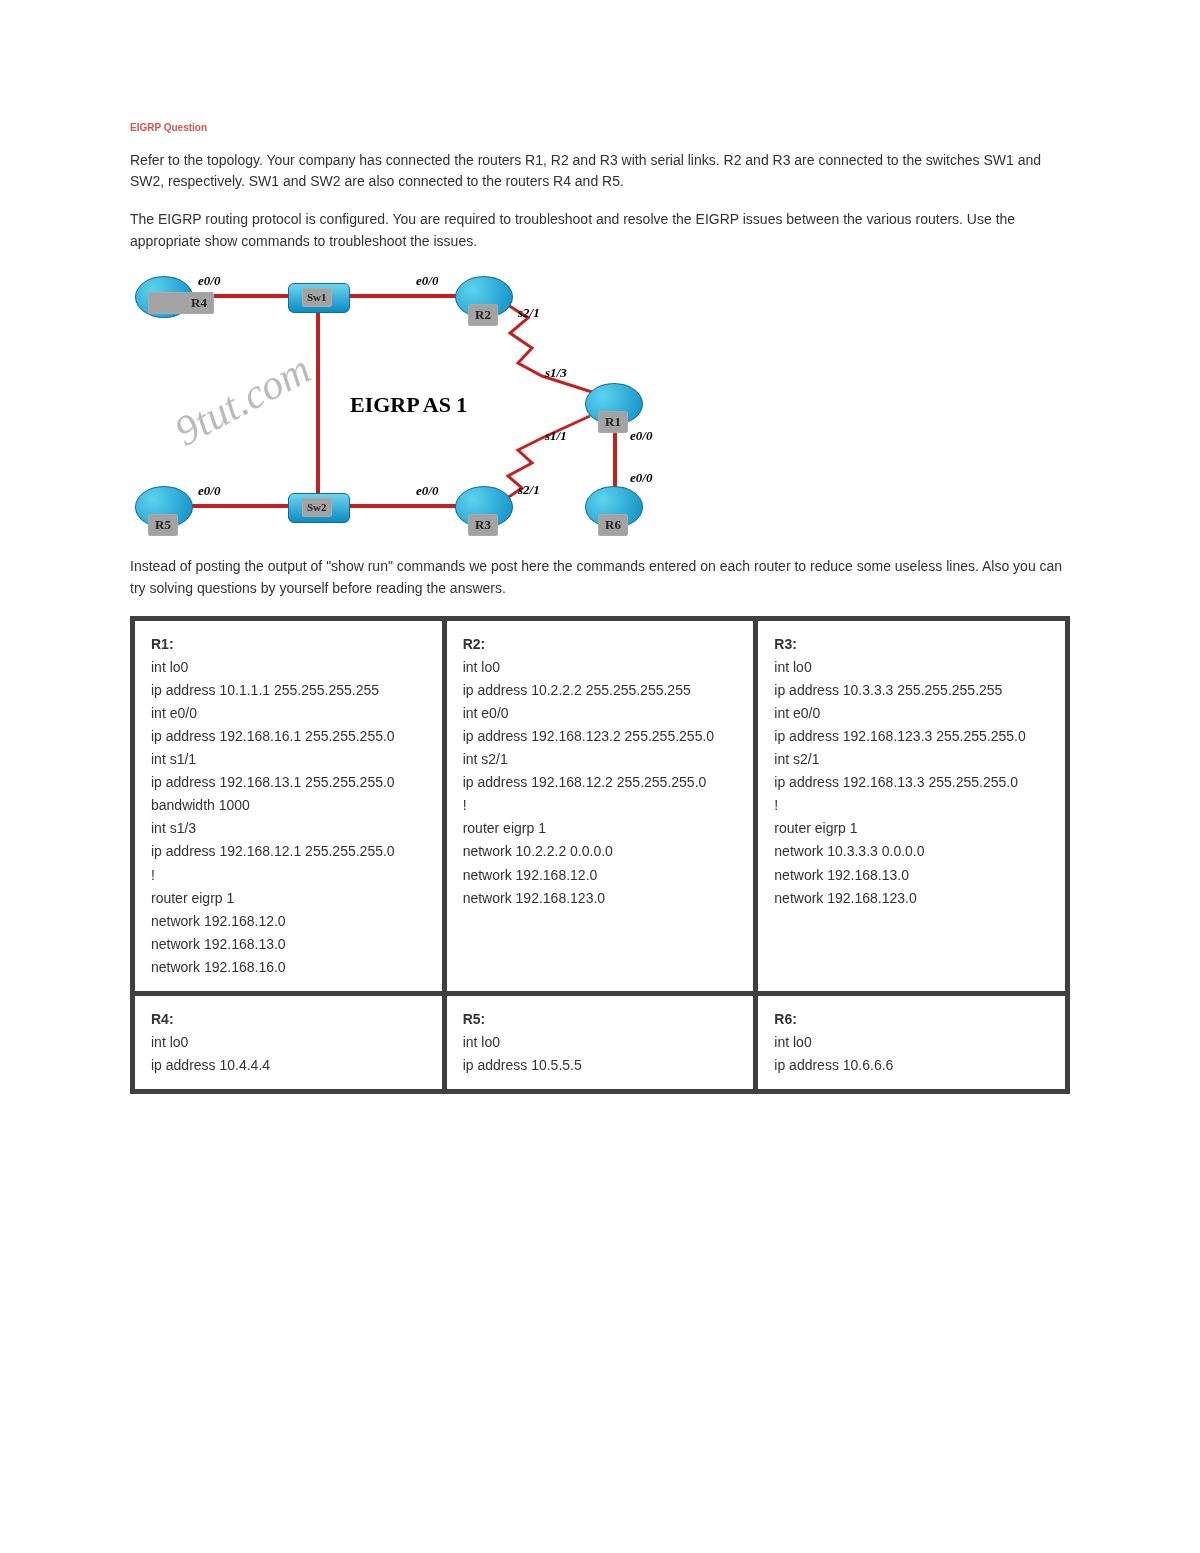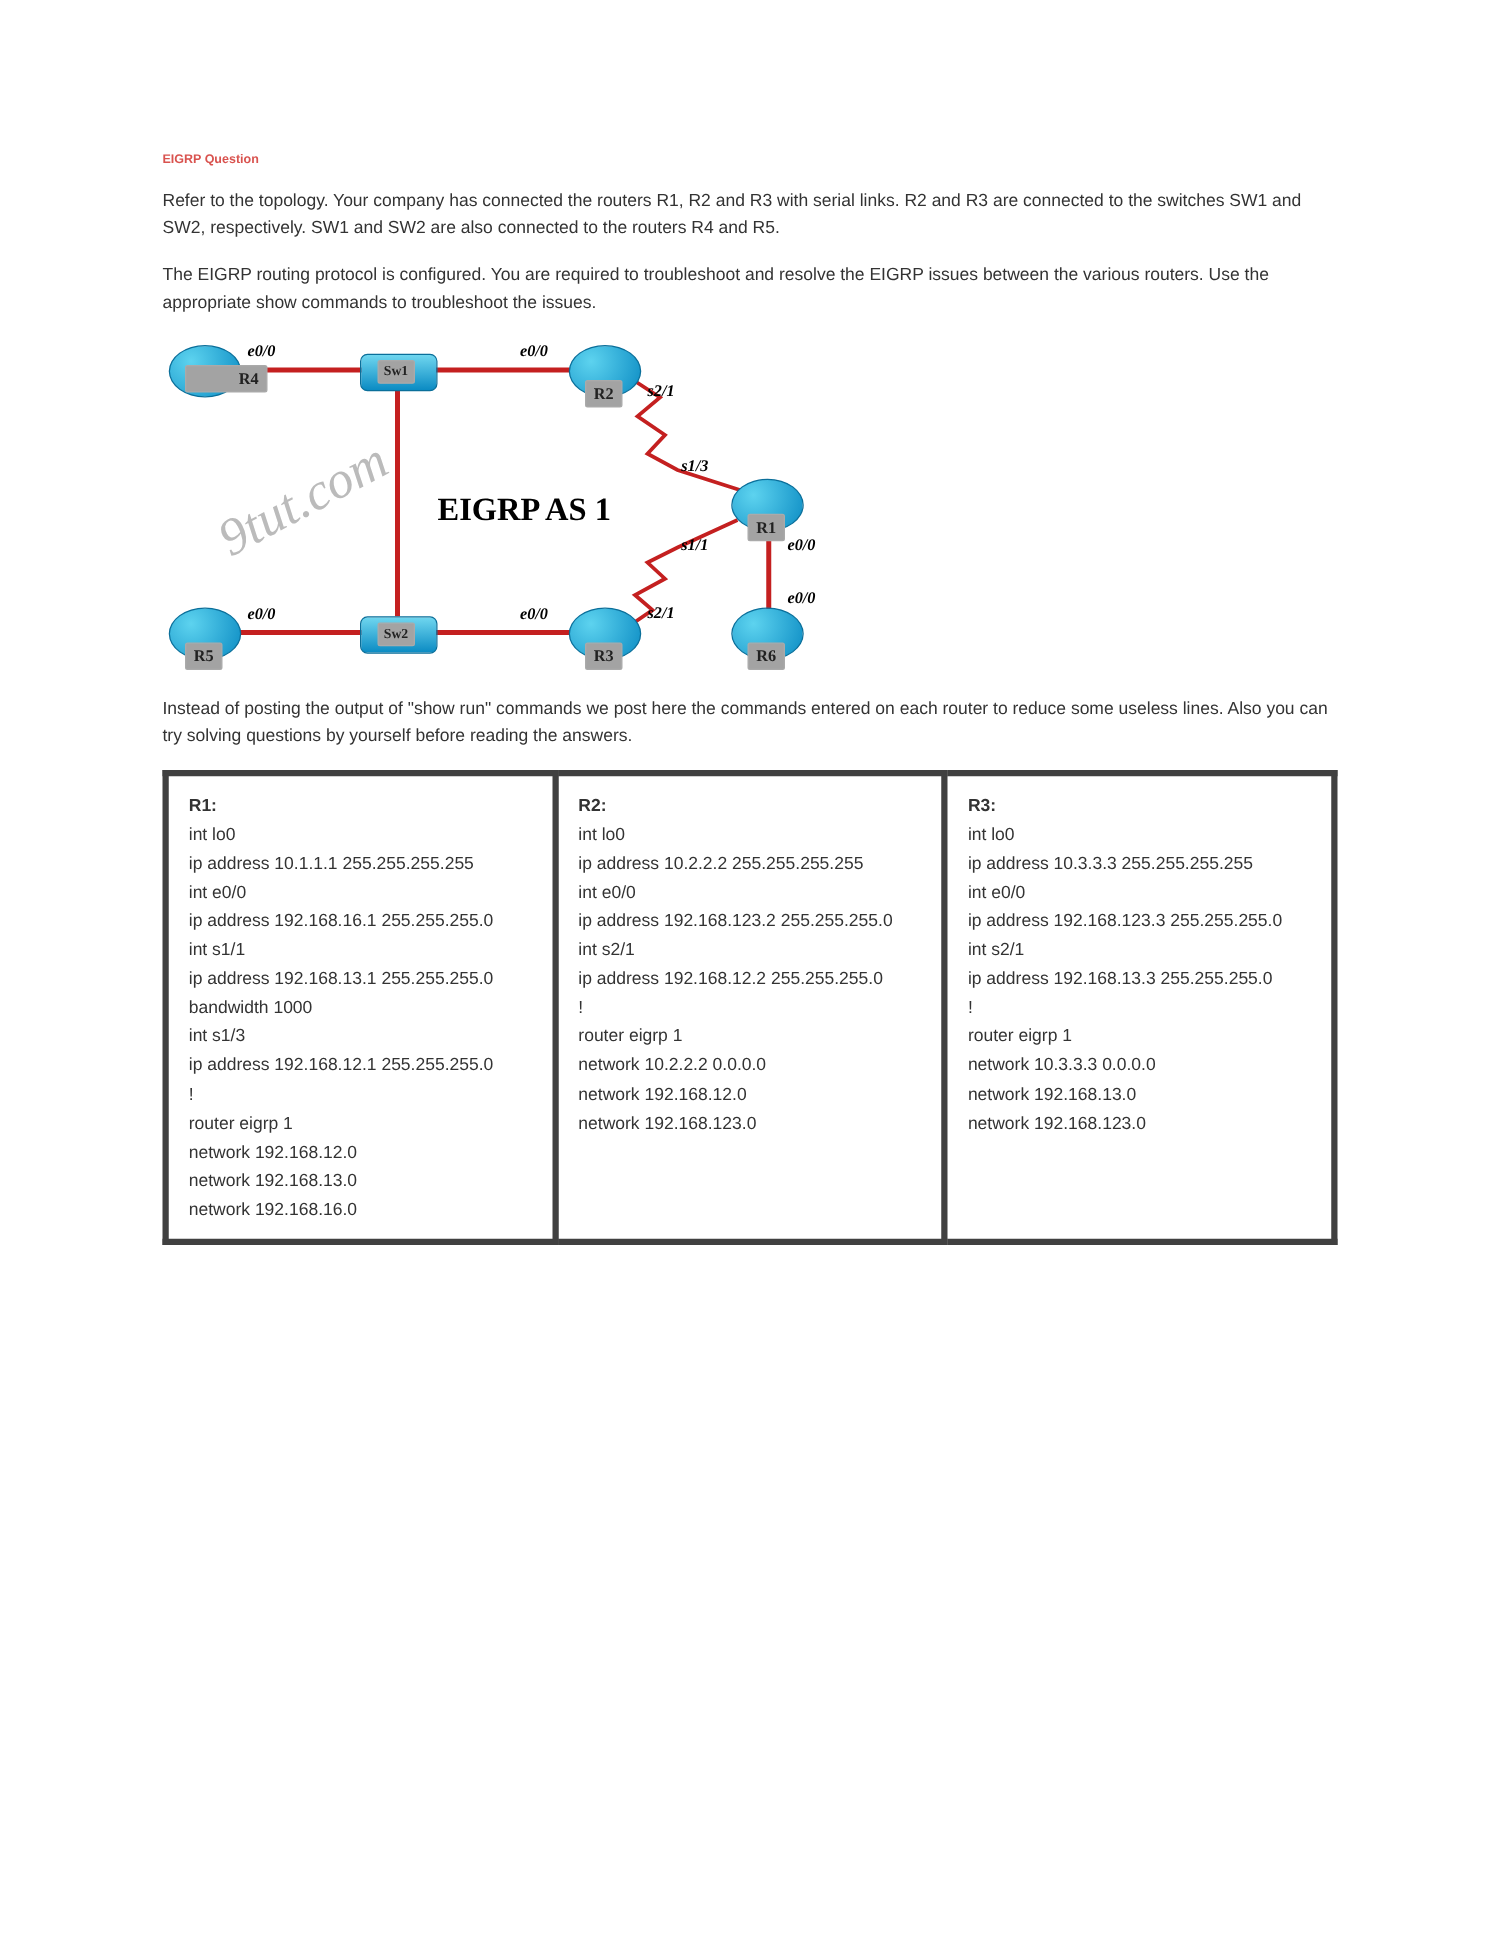--- a/index.html
+++ b/index.html
@@ -70,21 +70,21 @@
     font-family: "Times New Roman", serif;
     font-size: 42px;
     color: #bbb;
     transform: rotate(-28deg);
     pointer-events: none;
     font-style: italic;
   }
   .as-label {
     position: absolute;
     font-family: "Times New Roman", serif;
-    font-size: 26px;
+    font-size: 22px;
     font-weight: bold;
     color: #000;
   }
   table.cfg {
     width: 100%;
     border-collapse: collapse;
     border: 1px solid #ccc;
   }
   table.cfg td {
     border: 5px solid #404040;
@@ -170,14 +170,28 @@
     </td>
     <td>
       <span class="rname">R2:</span>
       <div>int lo0<br>ip address 10.2.2.2 255.255.255.255<br>int e0/0<br>ip address 192.168.123.2 255.255.255.0<br>int s2/1<br>ip address 192.168.12.2 255.255.255.0<br>!<br>router eigrp 1<br>network 10.2.2.2 0.0.0.0<br>network 192.168.12.0<br>network 192.168.123.0</div>
     </td>
     <td>
       <span class="rname">R3:</span>
       <div>int lo0<br>ip address 10.3.3.3 255.255.255.255<br>int e0/0<br>ip address 192.168.123.3 255.255.255.0<br>int s2/1<br>ip address 192.168.13.3 255.255.255.0<br>!<br>router eigrp 1<br>network 10.3.3.3 0.0.0.0<br>network 192.168.13.0<br>network 192.168.123.0</div>
     </td>
   </tr>
+  <tr>
+    <td>
+      <span class="rname">R4:</span>
+      <div>int lo0<br>ip address 10.4.4.4</div>
+    </td>
+    <td>
+      <span class="rname">R5:</span>
+      <div>int lo0<br>ip address 10.5.5.5</div>
+    </td>
+    <td>
+      <span class="rname">R6:</span>
+      <div>int lo0<br>ip address 10.6.6.6</div>
+    </td>
+  </tr>
 </tbody>
   </table>
 
 </body></html>

